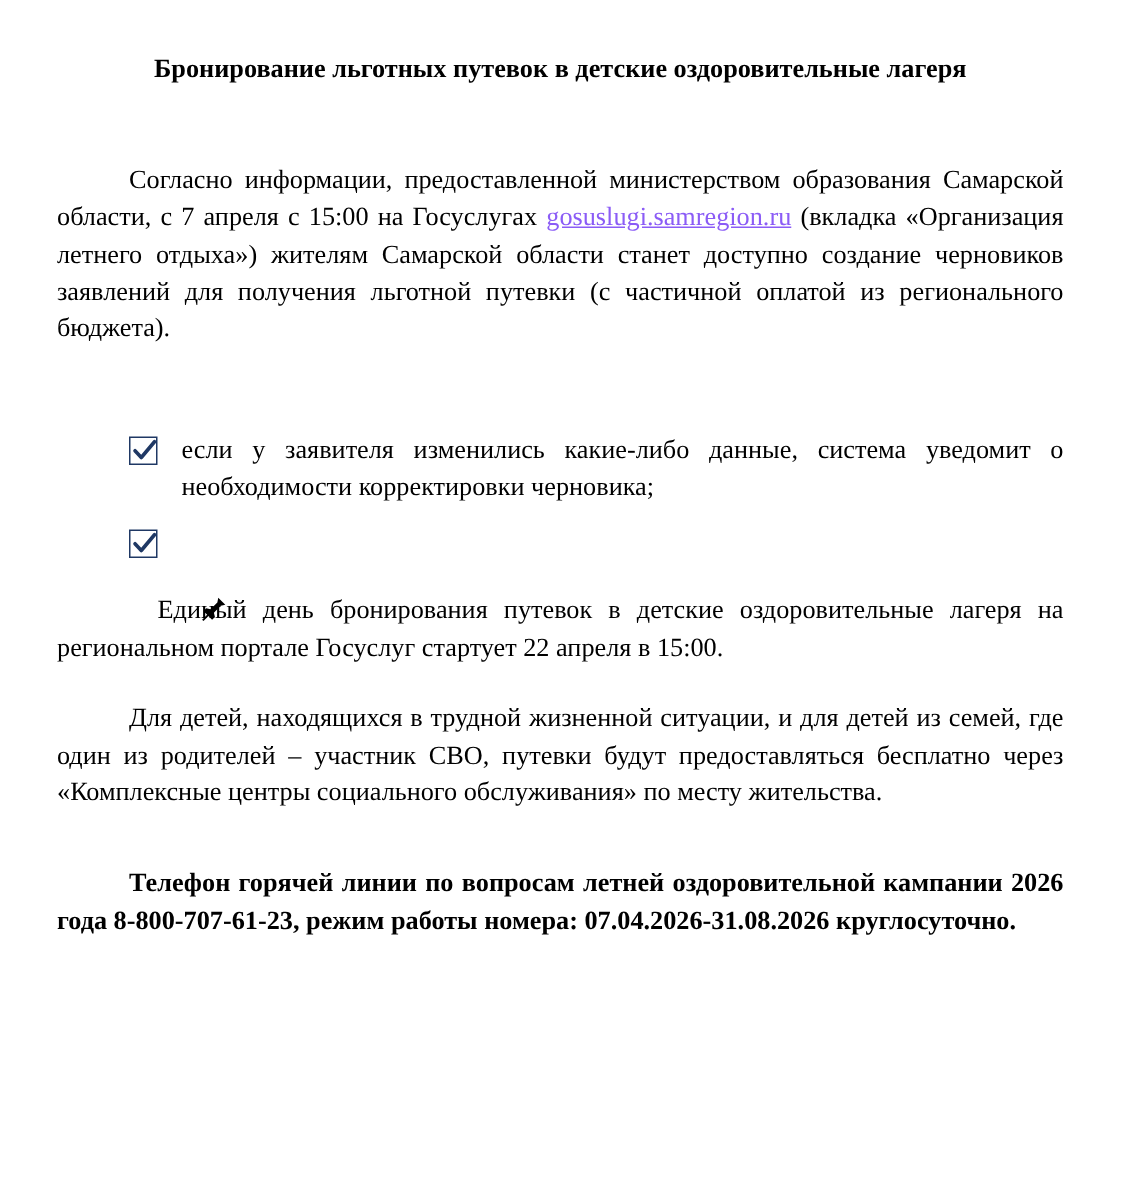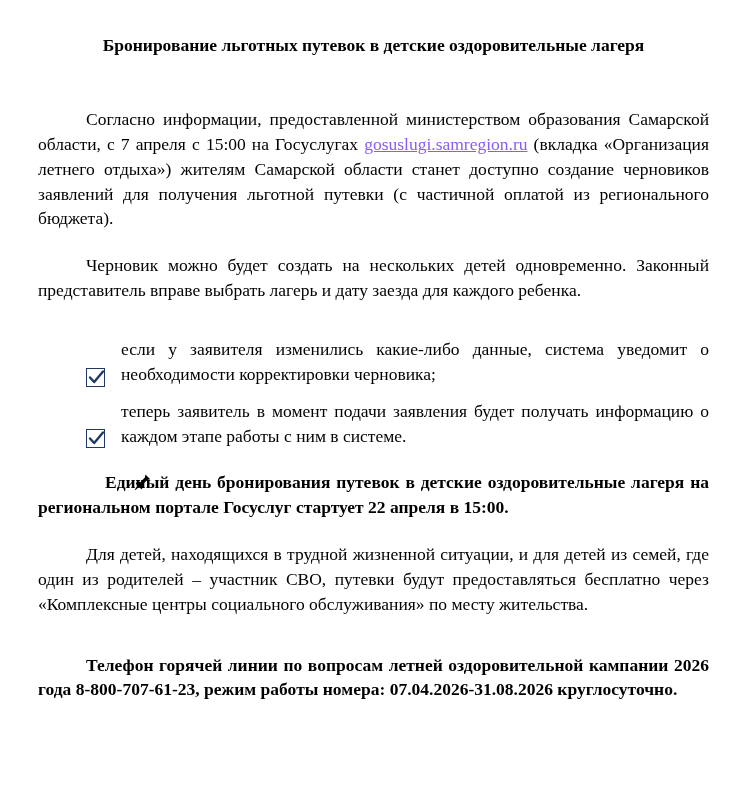--- a/index.html
+++ b/index.html
@@ -39,24 +39,24 @@
     text-indent: 48px;
   }
   .gap-lg { height: 50px; }
   .gap-md { height: 22px; }
   .gap-xs { height: 12px; }
   .gap-xl { height: 36px; }
   .link {
     color: #8b5cf6;
     text-decoration: underline;
   }
-  .bold { font-weight: bold; }
+  .bold { font-weight: normal; }
   .bullet-row {
     display: flex;
-    align-items: flex-end;
+    align-items: flex-start;
     font-size: 17.5px;
     line-height: 1.42;
   }
   .bullet-box {
     flex: 0 0 auto;
     width: 19px;
     height: 19px;
     border: 1.6px solid #1f3864;
     box-sizing: border-box;
     margin-left: 48px;
@@ -96,21 +96,20 @@
   <div class="doc-title">
     <span class="line">Бронирование льготных путевок в детские оздоровительные лагеря</span>
   </div>
 
   <div class="gap-lg"></div>
 
   <p class="para"><span>Согласно информации, предоставленной министерством образования Самарской области, с 7 апреля с 15:00 на Госуслугах </span><a class="link" href="#">gosuslugi.samregion.ru</a><span> (вкладка «Организация летнего отдыха») жителям Самарской области станет доступно создание черновиков заявлений для получения льготной путевки (с частичной оплатой из регионального бюджета).</span></p>
 
   <div class="gap-md"></div>
 
-  <p class="para">Черновик можно будет создать на нескольких детей одновременно. Законный представитель вправе выбрать лагерь и дату заезда для каждого ребенка.</p>
 
   <div class="gap-md"></div>
 
 
   <div class="gap-xs"></div>
 
   <div class="bullet-row">
     <span class="bullet-box">
       <svg width="17" height="17" viewBox="0 0 17 17" xmlns="http://www.w3.org/2000/svg">
         <path d="M2 8.5 L6.2 13 L15 2.5" fill="none" stroke="#1f3864" stroke-width="2.4" stroke-linecap="round" stroke-linejoin="round"></path>
@@ -120,21 +119,20 @@
   </div>
 
   <div class="gap-xs"></div>
 
   <div class="bullet-row">
     <span class="bullet-box">
       <svg width="17" height="17" viewBox="0 0 17 17" xmlns="http://www.w3.org/2000/svg">
         <path d="M2 8.5 L6.2 13 L15 2.5" fill="none" stroke="#1f3864" stroke-width="2.4" stroke-linecap="round" stroke-linejoin="round"></path>
       </svg>
     </span>
-    <span class="bullet-text">теперь заявитель в момент подачи заявления будет получать информацию о каждом этапе работы с ним в системе.</span>
   </div>
 
   <div class="gap-md"></div>
 
   <p class="para bold pin-para"><span class="pin-icon"><svg width="18" height="18" viewBox="0 0 18 18" xmlns="http://www.w3.org/2000/svg">
           <path d="M11.5 1.5 L16.2 6.2 L13.2 6.9 L8.6 11.5 L9.3 14.3 L7.4 16.2 L1.6 10.4 L3.5 8.5 L6.3 9.2 L10.9 4.6 Z" fill="#000000"></path>
           <path d="M5.2 12.6 L1.2 16.6" stroke="#000000" stroke-width="1.3" fill="none"></path>
         </svg></span><span>Единый день бронирования путевок в детские оздоровительные лагеря на региональном портале Госуслуг стартует 22 апреля в 15:00.</span></p>
 
   <div class="gap-md"></div>

